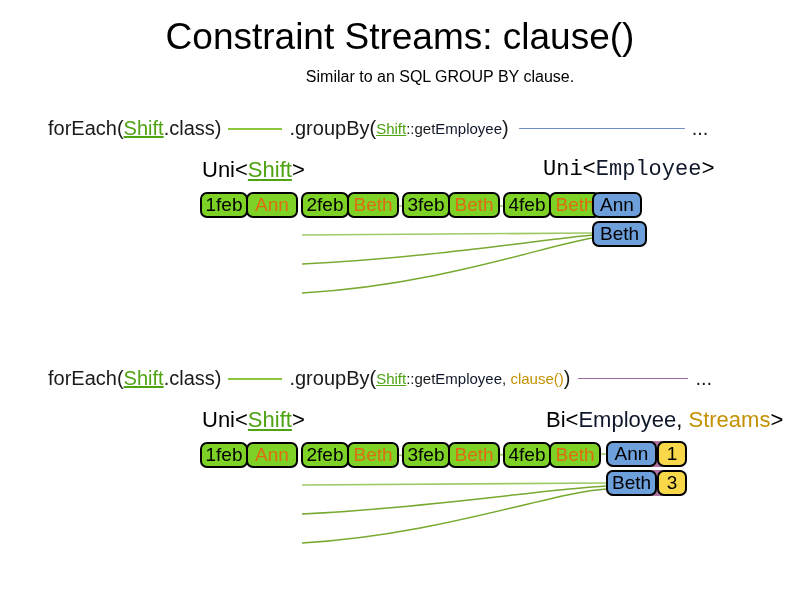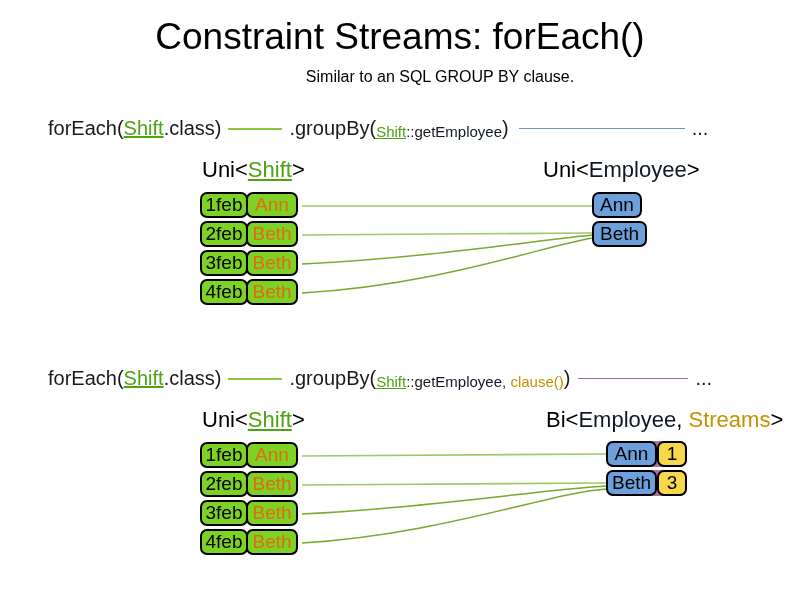--- a/index.html
+++ b/index.html
@@ -5,34 +5,34 @@
   html,body{margin:0;padding:0;}
   body{
     width:800px;height:600px;position:relative;overflow:hidden;
     background:#ffffff;font-family:"Liberation Sans",sans-serif;color:#000;
   }
   .abs{position:absolute;}
   .title{top:16px;left:0;width:800px;text-align:center;font-size:37px;line-height:42px;color:#000;}
   .subtitle{top:68px;left:0;width:800px;text-align:center;font-size:16px;color:#000;margin-left:40px;}
 
   
-  .code-row{display:flex;align-items:flex-end;white-space:pre;font-size:20px;color:#1a1a1a;z-index:2;}
+  .code-row{display:flex;align-items:center;white-space:pre;font-size:20px;color:#1a1a1a;z-index:2;}
   .code-row .param{font-size:15px;}
   .tg{color:#4ea312;text-decoration:underline;}
   .tb{color:#0f172a;}
   .ty{color:#c49102;}
   .hline{height:0;border-top:2px solid;align-self:center;}
   .dash-green{width:54px;margin:0 7px;border-color:#8cc63f;}
   .line-blue{width:166px;margin:0 7px 0 10px;border-color:#7191c4;border-top-width:1.6px;}
   .line-purple{width:110px;margin:0 7px 0 8px;border-color:#9b6a9e;border-top-width:1.6px;}
 
   .type-label{font-size:22px;z-index:2;}
 
   
-  .shift-table{display:flex;flex-direction:column;gap:3px;z-index:2;}
+  .shift-table{display:flex;flex-direction:row;gap:3px;z-index:2;}
   .trow{display:flex;}
   .cell{box-sizing:border-box;height:26px;border:2px solid #000;border-radius:7px;
         background:#7ed226;font-size:19px;line-height:21px;text-align:center;}
   .cell.date{width:48px;color:#000;position:relative;z-index:2;}
   .cell.name{width:52px;margin-left:-2px;color:#e06c12;z-index:1;}
 
   
   .result-box{position:absolute;box-sizing:border-box;height:26px;border:2px solid #000;
         border-radius:7px;background:#6d9fdb;font-size:19px;line-height:21px;
         text-align:center;color:#000;z-index:2;}
@@ -53,33 +53,33 @@
   <line x1="302" y1="235" x2="593" y2="233" stroke-width="1.6" stroke="#9dca67"></line>
   <path d="M302,264 C430,258 545,239 593,235" stroke-width="1.5" stroke="#76a92e"></path>
   <path d="M302,293 C440,285 550,244 593,238" stroke-width="1.5" stroke="#76a92e"></path>
 
   <line x1="302" y1="456" x2="607" y2="454" stroke-width="1.6" stroke="#9dca67"></line>
   <line x1="302" y1="485" x2="607" y2="483" stroke-width="1.6" stroke="#9dca67"></line>
   <path d="M302,514 C430,508 545,489 607,486" stroke-width="1.5" stroke="#76a92e"></path>
   <path d="M302,543 C440,535 552,492 607,489" stroke-width="1.5" stroke="#76a92e"></path>
 </svg>
 
-<div class="abs title">Constraint Streams: forEach()</div>
+<div class="abs title">Constraint Streams: clause()</div>
 <div class="abs subtitle">Similar to an SQL GROUP BY clause.</div>
 
 <div class="abs code-row" style="left:48px;top:117px;">
   <span>forEach(</span><span class="tg">Shift</span><span>.class)</span>
   <div class="hline dash-green"></div>
   <span>.groupBy(</span><span class="param tg">Shift</span><span class="param">::get</span><span class="param tb">Employee</span><span>)</span>
   <div class="hline line-blue"></div>
   <span>...</span>
 </div>
 
 <div class="abs type-label" style="left:202px;top:157px;"><span>Uni&lt;</span><span class="tg">Shift</span><span>&gt;</span></div>
-<div class="abs type-label" style="left:543px;top:157px;"><span>Uni&lt;</span><span class="tb">Employee</span><span>&gt;</span></div>
+<div class="abs type-label" style="left:543px;top:157px;font-family:Liberation Mono, monospace;"><span>Uni&lt;</span><span class="tb">Employee</span><span>&gt;</span></div>
 
 <div class="abs shift-table" style="left:200px;top:192px;">
   <div class="trow">
     <div class="cell date">1feb</div>
     <div class="cell name">Ann</div>
   </div>
   <div class="trow">
     <div class="cell date">2feb</div>
     <div class="cell name">Beth</div>
   </div>

